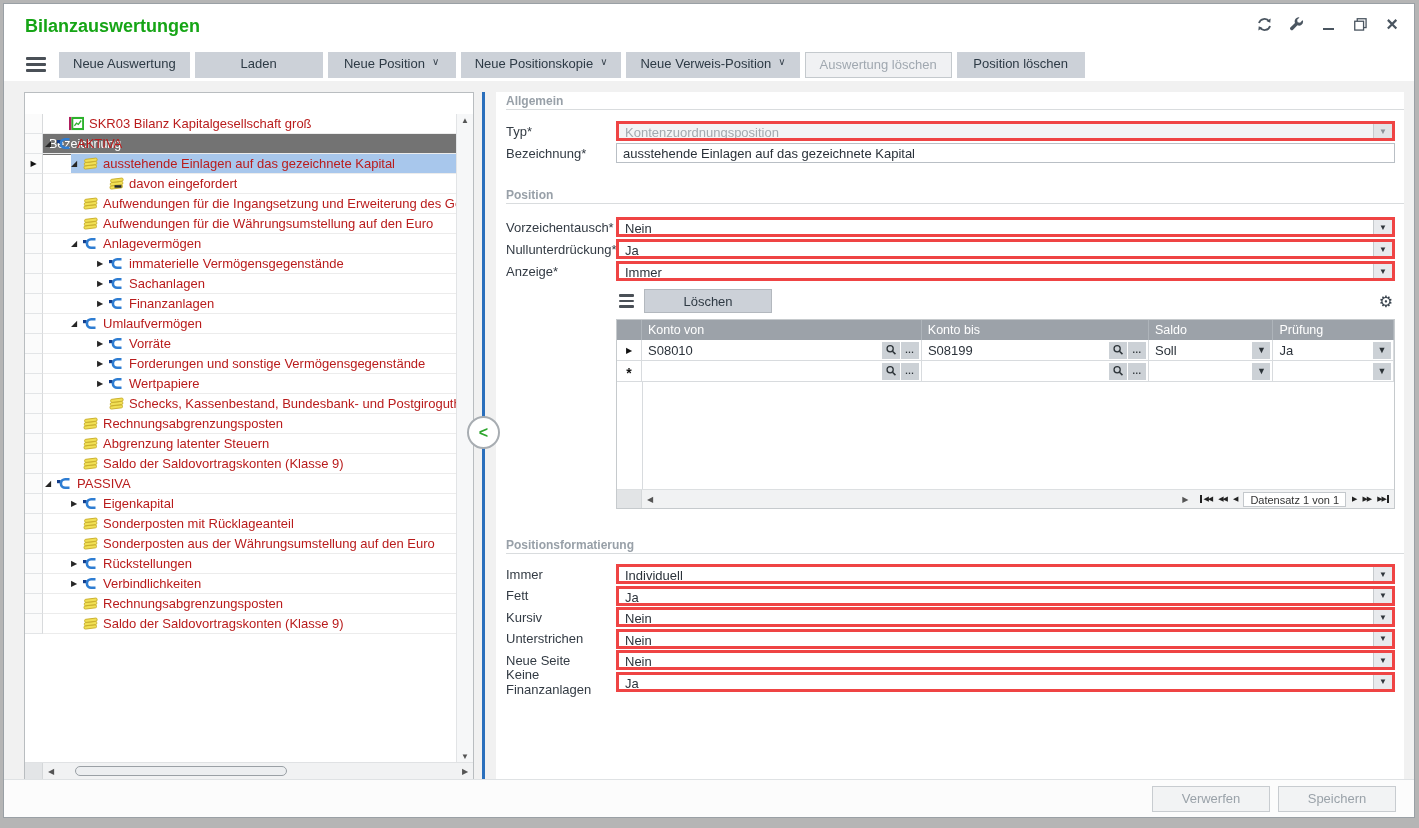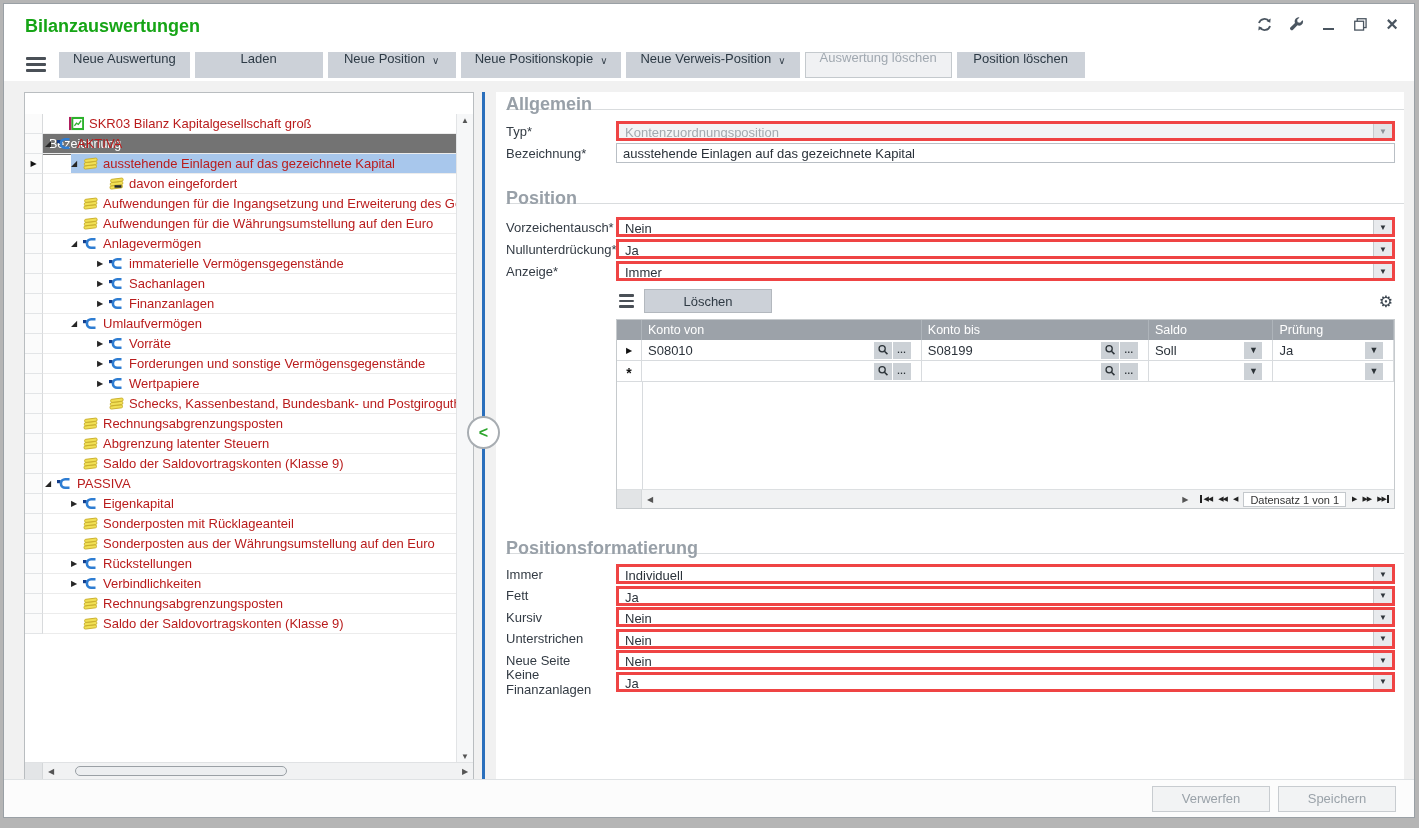--- a/index.html
+++ b/index.html
@@ -13,22 +13,22 @@
   .win-controls { position:absolute; right:12px; top:10px; display:flex; align-items:center; gap:12px; }
   .wc { width:20px; height:20px; display:flex; align-items:center; justify-content:center; color:#4a5560; cursor:default; }
   .wc.minimize span { display:block; width:11px; height:0; border-bottom:2px solid #4a5560; margin-top:9px; }
   .wc.close { font-size:20px; font-weight:bold; }
 
   
   .toolbar { position:absolute; left:0; top:44px; width:100%; height:33px; background:#fff; display:flex; align-items:center; }
   .hamb { width:20px; display:flex; flex-direction:column; gap:3px; margin-left:22px; margin-right:13px; }
   .hamb i { display:block; height:3px; background:#4a5057; border-radius:1px; }
   .tb-btns { display:flex; gap:5px; }
-  .tb-btn { height:26px; min-width:128px; padding:12px 14px; background:#ccd1d8; color:#2d3a45; font-size:13px;
-            display:flex; align-items:flex-end; justify-content:center; gap:7px; cursor:default; }
+  .tb-btn { height:26px; min-width:128px; padding:4px 14px; background:#ccd1d8; color:#2d3a45; font-size:13px;
+            display:flex; align-items:flex-start; justify-content:center; gap:7px; cursor:default; }
   .tb-btn .chev { font-size:10px; color:#3a4550; }
   .tb-btn.disabled { background:#f0f1f3; border:1px solid #c4c9cd; color:#a0a8b0; }
 
   
   .tree-panel { position:absolute; left:20px; top:88px; width:450px; height:688px; background:#fff; border:1px solid #b9bdc0; overflow:hidden; }
   .tree-head { position:absolute; left:0; top:0; width:100%; height:21px; background:#737373; display:flex;margin-top:41px; }
   .ind-head { width:18px; height:100%; border-right:1px solid #8b9096; background:#757b82; }
   .head-label { color:#fff; font-size:12.5px; line-height:21px; padding-left:6px; }
   .tree-rows { position:absolute; left:0; top:21px; width:433px; }
   .t-row { display:flex; height:20px; }
@@ -52,21 +52,21 @@
   .hs-thumb { position:absolute; left:16px; top:3px; width:212px; height:10px; background:#eceef0; border:1px solid #9aa0a5; border-radius:6px; }
 
   
   .divider { position:absolute; left:478px; top:88px; width:3px; height:688px; background:#2a6fbc; }
   .collapse-btn { position:absolute; left:463px; top:412px; width:33px; height:33px; border-radius:50%;
                   background:#fff; border:2px solid #a8adb2; color:#2da52d; font-size:16px; font-weight:bold;
                   display:flex; align-items:center; justify-content:center; z-index:5; cursor:default; }
 
   
   .detail { position:absolute; left:492px; top:88px; width:908px; height:689px; background:#fff; }
-  .sec-head { position:absolute; left:10px; right:0; height:16px; font-size:18px; font-weight:bold; color:#98a0a8;
+  .sec-head { position:absolute; left:10px; right:0; height:16px; font-size:12px; font-weight:bold; color:#98a0a8;
               border-bottom:1px solid #d9dcde; padding-bottom:4px; }
   .field-row { position:absolute; left:10px; right:9px; height:20px; display:flex; align-items:center; }
   .f-label { width:110px; flex:none; font-size:13px; color:#333b44; }
   .combo { flex:1; height:20px; border:3px solid #ef4444; background:#fff; display:flex; align-items:stretch; }
   .combo-val { flex:1; font-size:13px; color:#2b323a; padding-left:6px; line-height:18px; overflow:hidden; white-space:nowrap; }
   .combo-btn { width:19px; flex:none; background:#e8eaed; border-left:1px solid #c6cacd; font-size:8px; color:#2f353b;
                display:flex; align-items:center; justify-content:center; }
   .combo.disabled { background:#f3f4f5; }
   .combo.disabled .combo-val { color:#a3a9af; }
   .combo.disabled .combo-btn { background:#e2e4e6; color:#8a9096; }
@@ -82,21 +82,21 @@
   .gear { margin-left:auto; font-size:16px; color:#3a444e; margin-right:2px; }
 
   
   .grid { position:absolute; left:120px; top:227px; width:779px; height:190px; border:1px solid #c6cacd; background:#fff; }
   .g-head { display:flex; height:20px; background:#9ca2a9; }
   .g-hcell { color:#fff; font-size:12.5px; line-height:20px; padding-left:6px; border-right:1px solid #aeb4ba; overflow:hidden; }
   .g-row { display:flex; height:21px; border-bottom:1px solid #d8dbde; }
   .g-ind { width:25px; flex:none; border-right:1px solid #d8dbde; display:flex; align-items:center; justify-content:center;
            font-size:8px; color:#111; }
   .g-ind.newrow { font-size:14px; font-weight:bold; padding-top:4px; }
-  .g-cell { display:flex; align-items:center; border-right:1px solid #d8dbde; padding:1px 10px 1px 0; overflow:hidden; }
+  .g-cell { display:flex; align-items:center; border-right:1px solid #d8dbde; padding:1px 2px 1px 0; overflow:hidden; }
   .g-val { flex:1; font-size:13px; color:#2b323a; padding-left:6px; overflow:hidden; white-space:nowrap; }
   .g-btn { width:18px; height:17px; background:#ccd1d6; margin-left:1px; flex:none; display:flex; align-items:center;
            justify-content:center; font-size:9px; color:#2c3338; cursor:default; }
   .g-btn.dots { font-weight:bold; letter-spacing:0.5px; font-size:9px; }
   .g-indline { position:absolute; left:25px; top:62px; bottom:19px; width:1px; background:#d8dbde; }
   .g-bottom { position:absolute; left:0; bottom:0; width:100%; height:19px; background:#f1f2f3; border-top:1px solid #dcdfe1; display:flex; align-items:center; }
   .gb-corner { width:25px; height:100%; background:#e2e4e6; border-right:1px solid #d4d7d9; flex:none; }
   .gb-arrow { width:16px; text-align:center; font-size:8px; color:#555; flex:none; }
   .gb-track { flex:1; }
   .rec-nav { display:flex; align-items:center; gap:6px; padding:0 4px 0 6px; }

